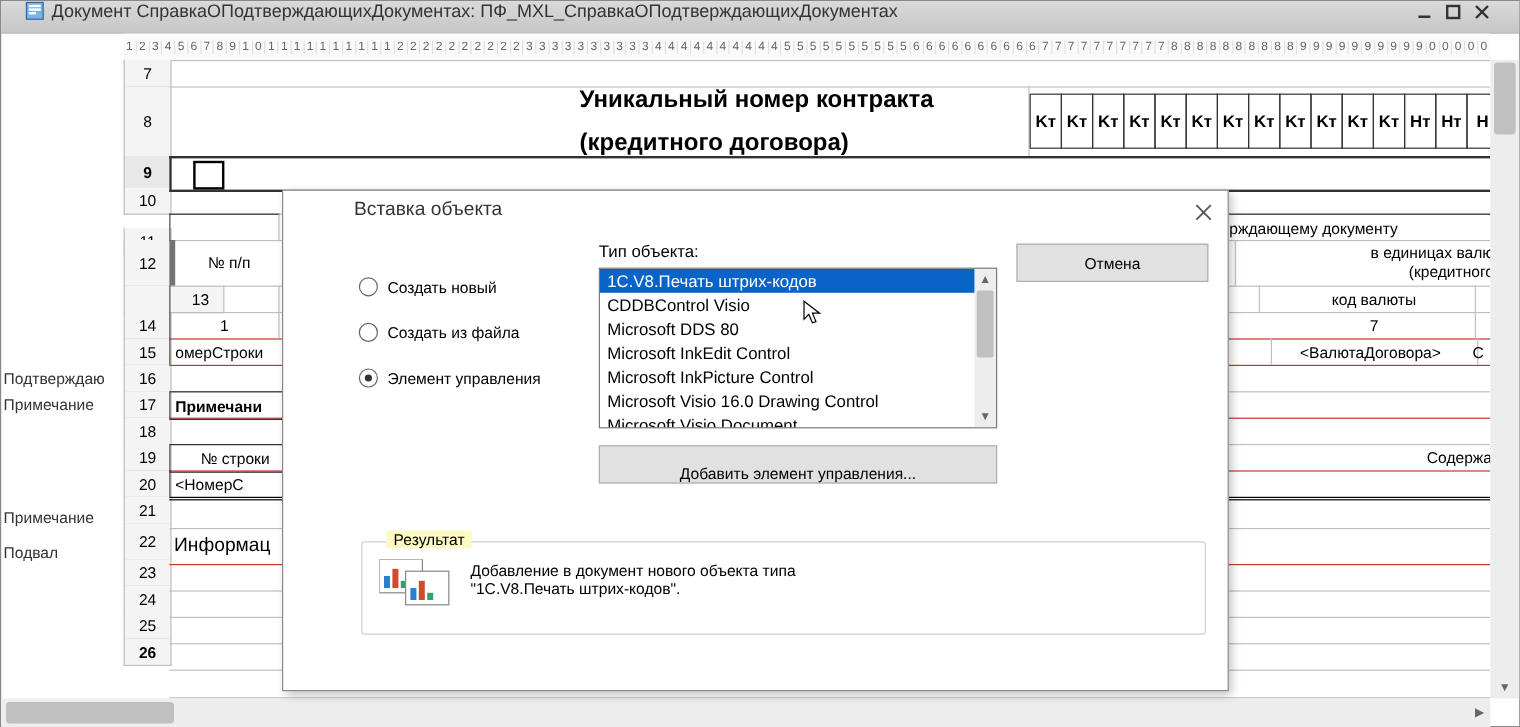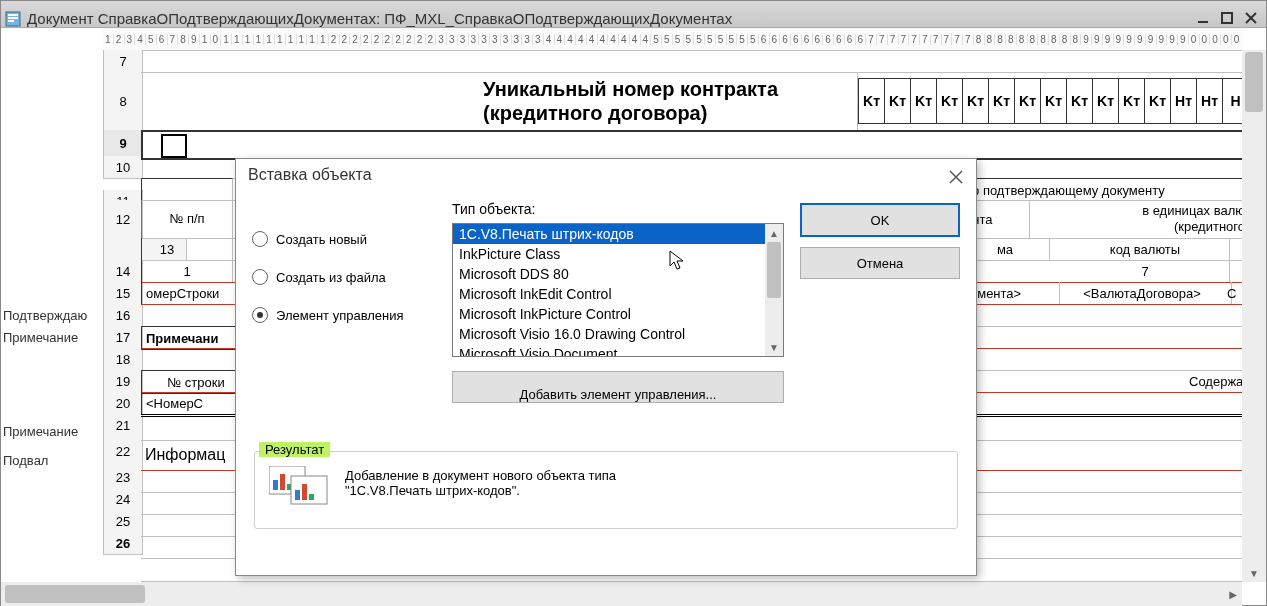--- a/index.html
+++ b/index.html
@@ -1,17 +1,17 @@
 <!DOCTYPE html>
 <html><head>
 <meta charset="utf-8">
 <style>
 html,body{margin:0;padding:0;font-family:"Segoe UI",Arial,sans-serif;font-size:13px;background:#fff;overflow:hidden;}
 .window{width:1267px;height:606px;position:relative;background:#fff;border:1px solid #888;box-sizing:border-box;}
-.titlebar{height:26px;background:linear-gradient(#d9d9d9,#c7c7c7);border-bottom:1px solid #aaa;display:flex;align-items:flex-end;padding:0 4px;}
+.titlebar{height:26px;background:linear-gradient(#d9d9d9,#c7c7c7);border-bottom:1px solid #aaa;display:flex;align-items:flex-start;padding:0 20px;}
 .titlebar .app-icon{width:16px;height:16px;margin-right:6px;}
 .titlebar .app-icon svg{width:16px;height:16px;}
 .titlebar .title{flex:1;font-size:15px;font-weight:500;color:#333;white-space:nowrap;overflow:hidden;}
 .titlebar .winbtn{width:22px;height:18px;display:flex;align-items:center;justify-content:center;margin-left:2px;cursor:pointer;color:#444;}
 .titlebar .winbtn svg{display:block;}
 .content{position:relative;width:100%;height:calc(100% - 26px);}
 .ruler-h{position:absolute;left:102px;right:24px;top:0;height:22px;background:#fafafa;border-bottom:1px solid #c0c0c0;white-space:nowrap;overflow:hidden;font-size:10px;color:#666;display:flex;align-items:center;}
 .ruler-h span{display:inline-block;width:11px;text-align:center;border-right:1px solid #e0e0e0;}
 .rowheads{position:absolute;left:0;top:22px;bottom:24px;width:102px;}
 .rowhead-left{position:absolute;left:0;top:0;width:102px;}
@@ -29,21 +29,21 @@
 .scroll-v{position:absolute;right:0;top:22px;width:24px;bottom:24px;background:#ededed;}
 .scroll-v .thumb{position:absolute;left:3px;right:3px;top:2px;height:60px;background:#c0c0c0;border-radius:3px;}
 .scroll-v .arrow{position:absolute;left:0;right:0;height:18px;display:flex;align-items:center;justify-content:center;color:#666;font-size:10px;}
 .scroll-h{position:absolute;left:0;right:24px;bottom:0;height:24px;background:#ededed;}
 .scroll-h .thumb{position:absolute;top:3px;bottom:3px;left:4px;width:140px;background:#c0c0c0;border-radius:3px;}
 .scroll-h .arrow{position:absolute;top:0;bottom:0;width:18px;display:flex;align-items:center;justify-content:center;color:#666;font-size:10px;}
 
 .kt-strip{position:absolute;display:flex;}
 .kt-strip .kt{width:25px;height:44px;border:1px solid #333;display:flex;align-items:center;justify-content:center;font-weight:bold;font-size:14px;margin-left:-1px;}
 
-.dialog{position:absolute;left:234px;top:130px;width:740px;height:416px;background:#fff;border:1px solid #888;box-shadow:3px 3px 8px rgba(0,0,0,.25);}
+.dialog{position:absolute;left:234px;top:130px;width:740px;height:416px;background:#fff;border:1px solid #888;box-shadow:3px 3px 8px rgba(0,0,0,.25);padding-left:47px;}
 .dialog .dlg-title{height:32px;display:flex;align-items:center;padding:0 12px;font-size:16px;color:#333;}
 .dialog .dlg-close{position:absolute;right:8px;top:6px;width:24px;height:24px;display:flex;align-items:center;justify-content:center;cursor:pointer;color:#555;}
 .dialog .dlg-body{display:flex;padding:10px 16px 0 16px;}
 .radios{width:200px;padding-top:30px;}
 .radio{display:flex;align-items:center;margin-bottom:22px;cursor:pointer;}
 .radio .rb{width:14px;height:14px;border:1px solid #666;border-radius:50%;margin-right:8px;display:flex;align-items:center;justify-content:center;}
 .radio.sel .rb::after{content:"";width:6px;height:6px;background:#333;border-radius:50%;}
 .listcol{flex:1;}
 .listlabel{font-size:14px;margin-bottom:6px;}
 .listbox{border:1px solid #7a7a7a;height:132px;position:relative;overflow:hidden;}
@@ -51,21 +51,21 @@
 .listbox .li.sel{background:#0a64c8;color:#fff;}
 .listbox .sb{position:absolute;right:0;top:0;bottom:0;width:18px;background:#ededed;}
 .listbox .sb .tk{position:absolute;left:2px;right:2px;top:18px;height:56px;background:#c0c0c0;border-radius:2px;}
 .listbox .sb .ar{position:absolute;left:0;right:0;height:18px;display:flex;align-items:center;justify-content:center;color:#666;font-size:10px;}
 .addbtn{margin-top:14px;height:30px;border:1px solid #adadad;background:#e1e1e1;display:flex;align-items:flex-end;justify-content:center;cursor:pointer;}
 .btns{width:160px;padding-left:16px;padding-top:2px;}
 .btn{height:30px;border:1px solid #adadad;background:#e1e1e1;display:flex;align-items:center;justify-content:center;margin-bottom:10px;cursor:pointer;}
 .btn.primary{border:2px solid #0a64c8;}
 .result{margin-top:30px;padding:10px 18px 0 18px;position:relative;}
 .result .fs{border:1px solid #d0d0d0;border-radius:3px;padding:16px 10px 30px 90px;position:relative;margin-top:8px;}
-.result .fslabel{position:absolute;left:4px;top:-10px;background:#bef264;padding:0 6px;}
+.result .fslabel{position:absolute;left:20px;top:-10px;background:#fef9c3;padding:0 6px;}
 .result .ic{position:absolute;left:14px;top:14px;width:60px;height:40px;}
 .result .ic svg{width:60px;height:40px;}
 .cursor{position:absolute;left:668px;top:222px;pointer-events:none;}
 </style>
 </head>
 <body>
 
 <div class="window">
   <div class="titlebar">
     <span class="app-icon">
@@ -235,21 +235,21 @@
         <div class="rn" style="top: 438px; height: 22px;">24</div>
         <div class="rn" style="top: 460px; height: 22px;">25</div>
         <div class="rn" style="top: 482px; height: 22px; font-weight: bold;">26</div>
       </div>
 
     <div class="grid">
 
       <div class="gridrow" style="top:0;height:22px"></div>
 
       <div class="gridrow" style="top:22px;height:58px">
-        <div class="cell big" style="left:338px;width:370px;line-height:24px;white-space:normal">Уникальный номер контракта (кредитного договора)</div>
+        <div class="cell big" style="left:338px;width:370px;line-height:36px;white-space:normal">Уникальный номер контракта (кредитного договора)</div>
         <div class="kt-strip" style="left:718px;top:6px" id="ktstrip">
             <div class="kt">Kт</div>
             <div class="kt">Kт</div>
             <div class="kt">Kт</div>
             <div class="kt">Kт</div>
             <div class="kt">Kт</div>
             <div class="kt">Kт</div>
             <div class="kt">Kт</div>
             <div class="kt">Kт</div>
             <div class="kt">Kт</div>
@@ -267,21 +267,21 @@
       </div>
 
       <div class="gridrow" style="top:106px"></div>
 
       <div class="gridrow" style="top:128px;height:22px">
         <div class="cell cellcenter" style="left:0;width:82px;border-left:1px solid #333;border-top:1px solid #333"></div>
         <div class="cell" style="left:820px;width:280px;border-top:1px solid #333">по подтверждающему документу</div>
       </div>
 
       <div class="gridrow" style="top:150px;height:38px">
-        <div class="cell cellcenter" style="left:0;width:82px;line-height:16px;white-space:normal;border-left:1px solid #737373">№ п/п</div>
+        <div class="cell cellcenter" style="left:0;width:82px;line-height:16px;white-space:normal;border-left:5px solid #737373">№ п/п</div>
         <div class="cell" style="left:820px;width:60px">ента</div>
         <div class="cell" style="left:950px;width:150px;text-align:right;justify-content:flex-end;white-space:normal;line-height:16px">
             <span><span>в единицах валю</span><br><span>(кредитного</span></span>
           </div>
       </div>
 
       <div class="gridrow" style="top:188px">
         <div class="cell cellcenter" style="left:0;width:82px;border-left:1px solid #333"></div>
         <div class="cell cellcenter" style="left:820px;width:80px">ма</div>
         <div class="cell cellcenter" style="left:920px;width:160px">код валюты</div>
@@ -359,40 +359,37 @@
             </div>
           <div class="radio sel" id="r3">
               <span class="rb"></span>
               <span>Элемент управления</span>
             </div>
         </div>
         <div class="listcol">
           <div class="listlabel">Тип объекта:</div>
           <div class="listbox" id="listbox">
             <div class="li sel">1C.V8.Печать штрих-кодов</div>
-              <div class="li">InkPicture Class</div>
+              <div class="li">CDDBControl Visio</div>
               <div class="li">Microsoft DDS 80</div>
               <div class="li">Microsoft InkEdit Control</div>
               <div class="li">Microsoft InkPicture Control</div>
               <div class="li">Microsoft Visio 16.0 Drawing Control</div>
               <div class="li">Microsoft Visio Document</div>
               <div class="sb">
               <div class="ar" style="top:0">▲</div>
               <div class="tk"></div>
               <div class="ar" style="bottom:0">▼</div>
             </div>
           </div>
           <div class="addbtn">
               <span>Добавить элемент управления...</span>
             </div>
         </div>
         <div class="btns">
-          <div class="btn primary">
-              <span>OK</span>
-            </div>
           <div class="btn">
               <span>Отмена</span>
             </div>
         </div>
       </div>
       <div class="result">
         <div class="fs">
           <span class="fslabel">Результат</span>
           <div class="ic">
             <svg viewBox="0 0 60 40">

